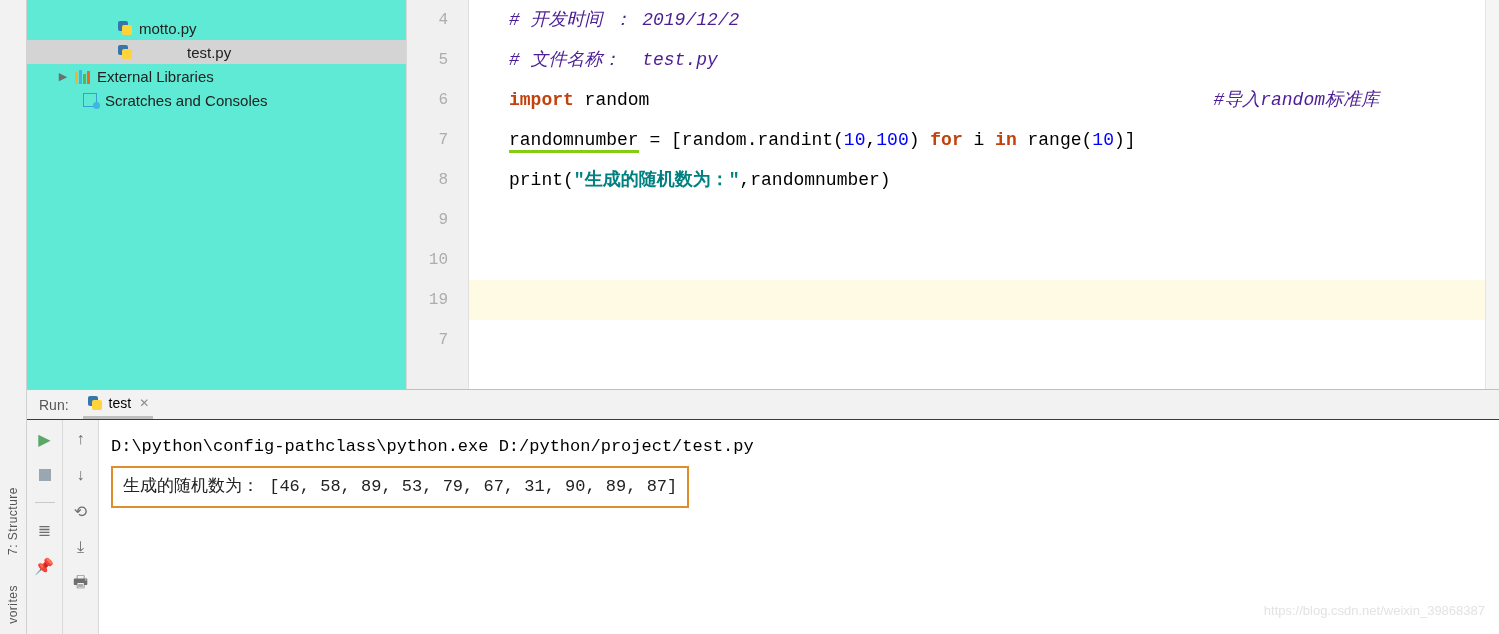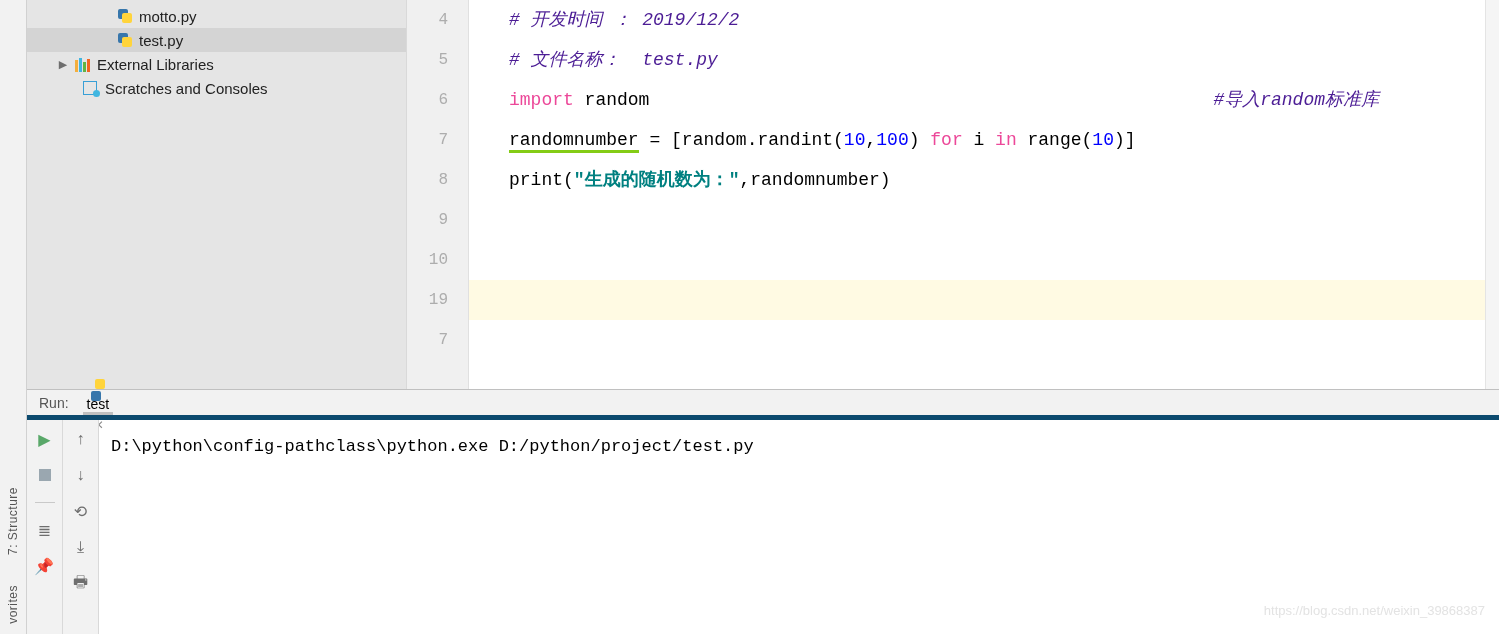--- a/index.html
+++ b/index.html
@@ -1,21 +1,21 @@
 <!DOCTYPE html>
 <html><head>
 <meta charset="utf-8">
 <style>
 * { margin: 0; padding: 0; box-sizing: border-box; }
 html, body { width: 1499px; height: 634px; font-family: "Segoe UI", Arial, sans-serif; font-size: 14px; background: #fff; overflow: hidden; }
 .root { display: flex; flex-direction: column; width: 100%; height: 100%; }
 .top { display: flex; flex: 1; min-height: 0; }
-.project-tree { width: 380px; background: #e5e5e5; border-right: 1px solid #d9d9d9; padding-top: 4px; overflow: hidden; }
+.project-tree { width: 380px; background: #5eead4; border-right: 1px solid #d9d9d9; padding-top: 16px; overflow: hidden; }
 .tree-row { display: flex; align-items: center; height: 24px; padding-left: 90px; font-size: 15px; color: #222; white-space: nowrap; }
-.tree-row.sel { background: #d4d4d4; }
+.tree-row.sel { background: #d4d4d4; gap: 48px; }
 .tree-row.lib { padding-left: 50px; }
 .tree-row.scr { padding-left: 56px; }
 .tree-row .py-icon { width: 16px; height: 16px; margin-right: 6px; position: relative; }
 .py-icon::before { content: ""; position: absolute; width: 10px; height: 10px; border-radius: 2px; background: #3776ab; top: 1px; left: 1px; }
 .py-icon::after { content: ""; position: absolute; width: 10px; height: 10px; border-radius: 2px; background: #ffd43b; bottom: 1px; right: 1px; }
 .chevron { width: 16px; color: #6e6e6e; font-size: 11px; display: inline-block; text-align: center; margin-left: -22px; margin-right: 4px; }
 .lib-icon { width: 16px; height: 16px; margin-right: 6px; display: inline-flex; align-items: flex-end; gap: 1px; }
 .lib-icon span { width: 3px; display: inline-block; }
 .lib-icon span:nth-child(1){height:12px;background:#f4af3d;}
 .lib-icon span:nth-child(2){height:14px;background:#40b6e0;}
@@ -28,35 +28,35 @@
 .editor { flex: 1; display: flex; background: #fff; position: relative; }
 .gutter { width: 62px; background: #f0f0f0; border-right: 1px solid #e0e0e0; text-align: right; padding-right: 20px; color: #adadad; font-family: "Consolas","Courier New",monospace; font-size: 16px; line-height: 40px; user-select: none; }
 .gutter .ln { height: 40px; }
 .code { flex: 1; font-family: "Consolas","Courier New",monospace; font-size: 18px; line-height: 40px; position: relative; padding-left: 40px; }
 .code .line { height: 40px; white-space: pre; position: relative; }
 .code .cur-line { background: #fffae3; position: absolute; left: 0; right: 0; height: 40px; z-index: 0; }
 .fold-indicator{position:absolute;left:-55px;top:12px;width:10px;height:14px;}
 .fold-indicator::before{content:"";position:absolute;left:2px;top:0;width:6px;height:6px;border:1px solid #bbb;border-radius:1px;}
 .fold-indicator::after{content:"";position:absolute;left:5px;top:6px;width:0;height:8px;border-left:1px solid #bbb;}
 .c-comment { color: #4c1d95; font-style: italic; }
-.c-kw { color: #ec4899; font-weight: normal; }
+.c-kw { color: #c2410c; font-weight: bold; }
 .c-str { color: #008080; font-weight: bold; }
 .c-num { color: #0000ff; }
 .c-id { color: #000; }
 .underline-sq { border-bottom: 3px solid #84cc16; }
 .eol-comment { position: absolute; right: 120px; }
 .scrollbar-v { position:absolute; right:0; top:0; width:14px; height:100%; background:#f5f5f5; border-left:1px solid #e4e4e4; }
 
 .left-rail { position: absolute; left: 0; top: 0; width: 27px; height: 100%; background: #f2f2f2; border-right: 1px solid #d1d1d1; display: flex; flex-direction: column; justify-content: flex-end; align-items: center; padding-bottom: 10px; gap: 30px; z-index: 5; }
 .left-rail .rot { writing-mode: vertical-rl; transform: rotate(180deg); font-size: 12px; color: #555; display: flex; align-items: center; gap: 4px; letter-spacing: .5px; }
 
 .run-panel { height: 245px; border-top: 1px solid #c0c0c0; display: flex; flex-direction: column; background: #fff; margin-left: 27px; }
-.run-header { height: 30px; background: #f2f2f2; border-bottom: 5px solid #0c4a6e; display: flex; align-items: center; padding-left: 12px; gap: 14px; font-size: 14px; }
+.run-header { height: 30px; background: #f2f2f2; border-bottom: 1px solid #0c4a6e; display: flex; align-items: center; padding-left: 12px; gap: 14px; font-size: 14px; }
 .run-header .lbl { color: #555; }
-.run-header .tab { display: flex; align-items: center; gap: 6px; border-bottom: 3px solid #bfbfbf; height: 100%; padding: 0 4px; flex-direction: column; }
+.run-header .tab { display: flex; align-items: center; gap: 6px; border-bottom: 3px solid #bfbfbf; height: 100%; padding: 0 4px; }
 .run-header .tab .py-icon { width:16px; height:16px; position:relative; }
 .run-header .close-x { color:#8a8a8a; font-size:12px; margin-left:2px; }
 
 .run-body { flex: 1; display: flex; }
 .run-tools { width: 36px; background: #f2f2f2; border-right: 1px solid #d9d9d9; display: flex; flex-direction: column; align-items: center; padding-top: 8px; gap: 14px; }
 .run-tools2 { width: 36px; background: #f2f2f2; border-right: 1px solid #d9d9d9; display: flex; flex-direction: column; align-items: center; padding-top: 8px; gap: 14px; }
 .tool-btn { width: 22px; height: 22px; display: flex; align-items: center; justify-content: center; color: #6e6e6e; font-size: 16px; }
 .play { color: #59a869; }
 .stop-sq { width:12px;height:12px;background:#9aa7b0; }
 .sep { width: 20px; height: 1px; background: #c9c9c9; margin: 2px 0; }
@@ -154,17 +154,18 @@
       </div>
       <div class="run-tools2">
         <div class="tool-btn">↑</div>
         <div class="tool-btn">↓</div>
         <div class="tool-btn">⟲</div>
         <div class="tool-btn">⤓</div>
         <div class="tool-btn">🖶</div>
       </div>
       <div class="console">
         <div class="cmd">D:\python\config-pathclass\python.exe D:/python/project/test.py</div>
+        <div><span class="out-box">生成的随机数为： [46, 58, 89, 53, 79, 67, 31, 90, 89, 87]</span></div>
         <div class="watermark">https://blog.csdn.net/weixin_39868387</div>
       </div>
     </div>
   </div>
 </div>
 
 </body></html>

